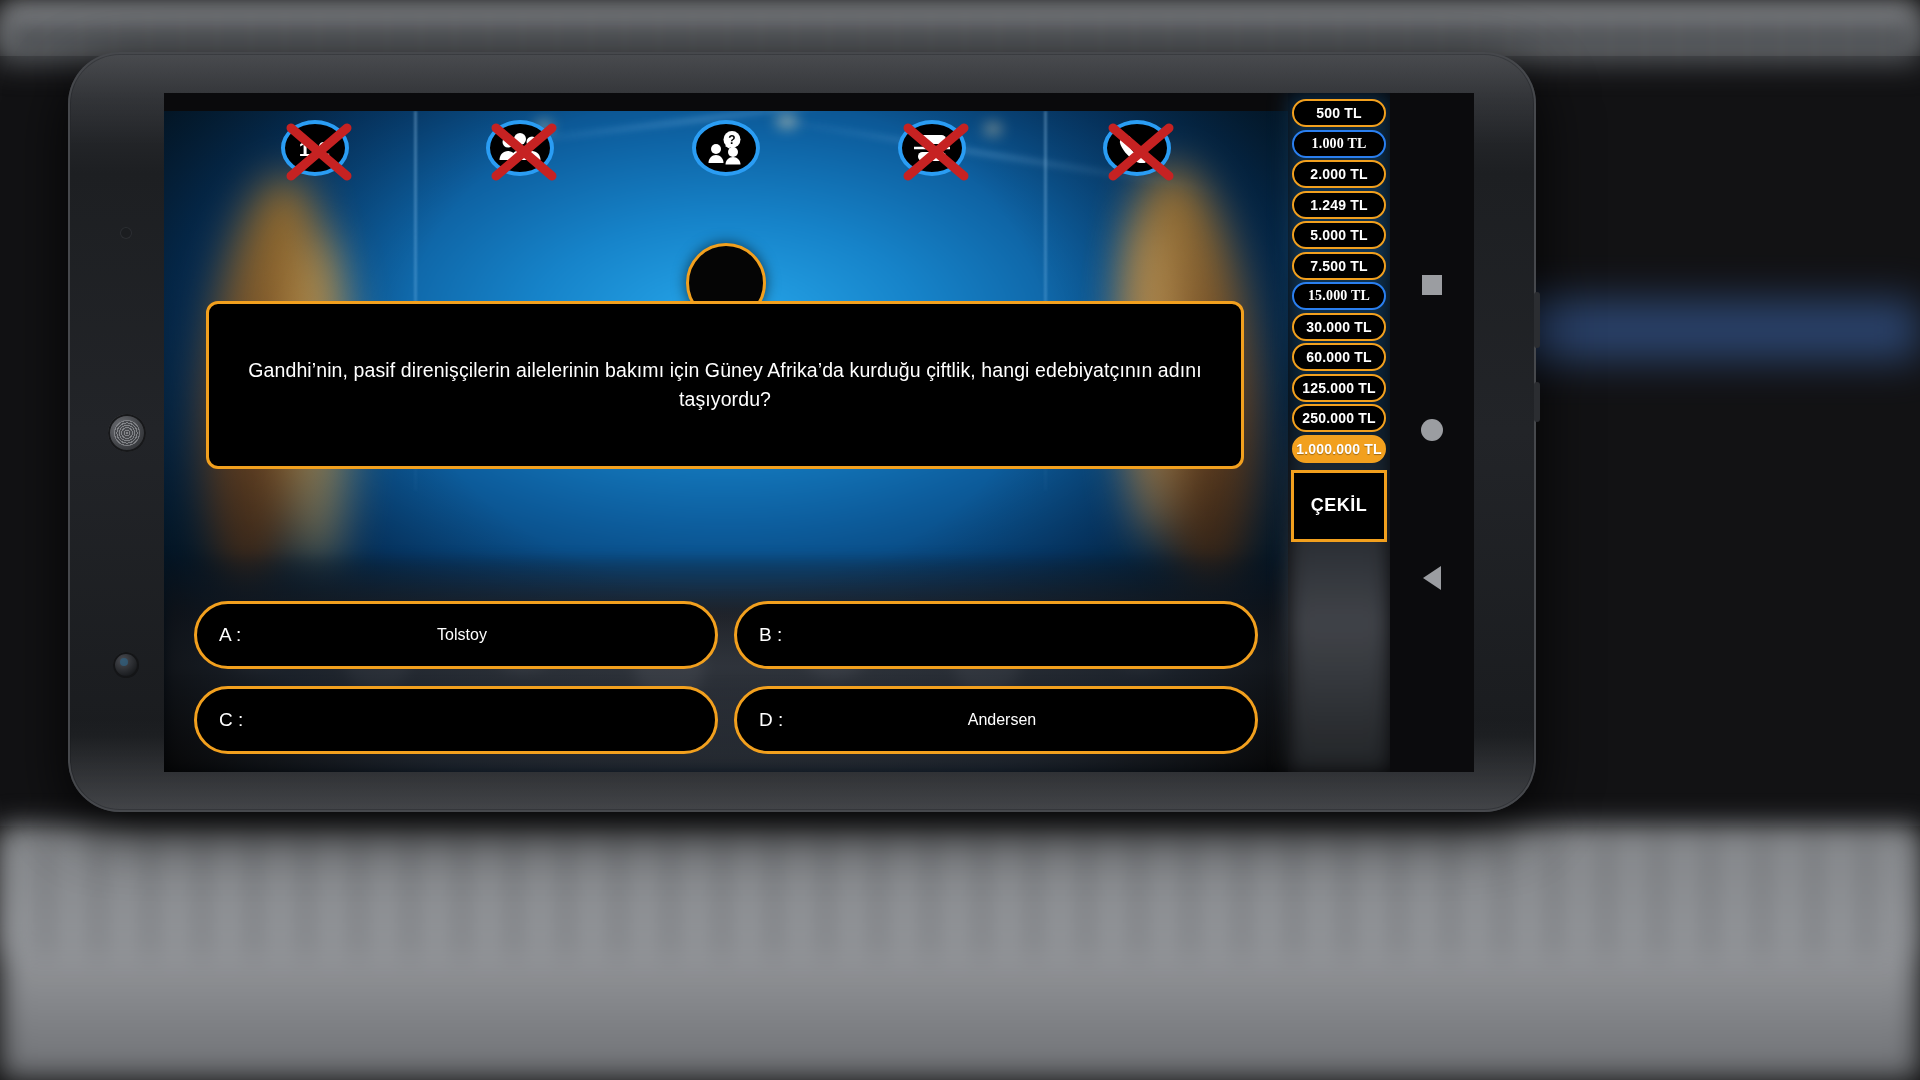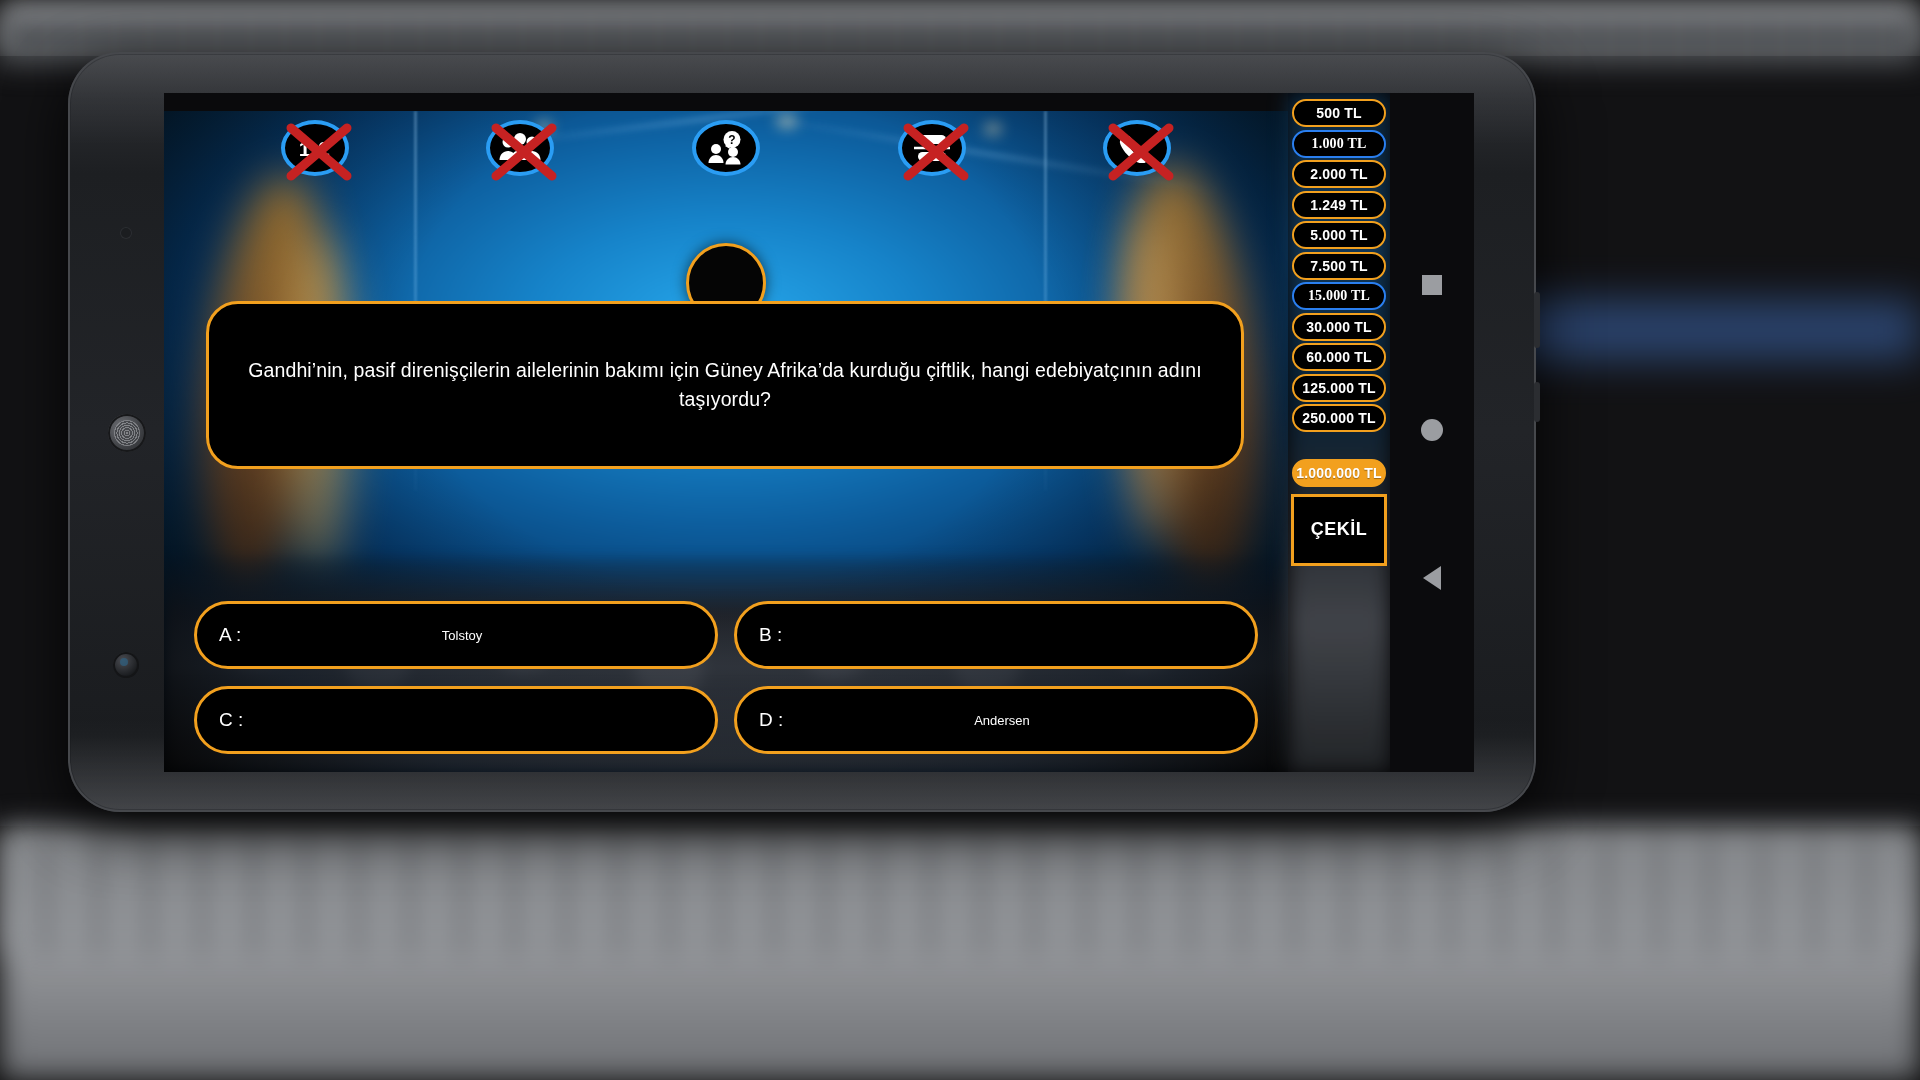--- a/index.html
+++ b/index.html
@@ -91,49 +91,49 @@
   
   .lifelines{position:absolute;left:0;right:0;top:22px;height:66px;display:flex;align-items:center;justify-content:space-around;padding:0 48px;box-sizing:border-box;}
   .ll{position:relative;width:68px;height:56px;border-radius:50%;background:#000;border:4px solid #2a9df4;display:flex;align-items:center;justify-content:center;box-sizing:border-box;}
   .ll .lab{color:#fff;font-weight:bold;font-size:21px;letter-spacing:1px;line-height:1;}
   .ll svg{display:block;}
   .ll .cross{position:absolute;left:-6px;top:-6px;width:80px;height:68px;pointer-events:none;}
 
   
   .qbox{
     position:absolute;left:42px;right:44px;top:208px;height:168px;
-    background:#000;border:3px solid #f2a01e;border-radius:32px;
+    background:#000;border:3px solid #f2a01e;border-radius:12px;
     display:flex;align-items:center;justify-content:center;box-sizing:border-box;padding:0 34px;
   }
   .qtext{color:#fff;font-size:19.5px;line-height:1.5;text-align:center;letter-spacing:.1px;}
 
   
   .answers{position:absolute;left:30px;right:30px;bottom:18px;display:flex;flex-direction:column;gap:17px;}
   .arow{display:flex;gap:16px;}
   .ans{
     flex:1;height:68px;background:#000;border:3px solid #f2a01e;border-radius:34px;
     display:flex;align-items:center;box-sizing:border-box;position:relative;
   }
   .ans .key{color:#fff;font-size:19px;margin-left:22px;width:42px;flex:none;}
-  .ans .val{color:#fff;font-size:13px;flex:1;text-align:center;margin-right:52px;}
+  .ans .val{color:#fff;font-size:16px;flex:1;text-align:center;margin-right:52px;}
 
   
   #ladder{
     width:102px;height:679px;background:#060608;flex:none;
     display:flex;flex-direction:column;align-items:center;padding-top:6px;box-sizing:border-box;position:relative;
   }
   .lad-bg{position:absolute;inset:0;background:linear-gradient(180deg,#0d2a42 0%,#123a5c 22%,#0b2439 46%,#262a30 62%,#44474d 78%,#232629 100%);filter:blur(10px);opacity:.95;}
   .lad-list{position:relative;display:flex;flex-direction:column;gap:2.5px;align-items:center;z-index:2;width:100%;}
   .lvl{
     width:94px;height:28px;border-radius:17px;background:#000;border:2.5px solid #f2a01e;
     display:flex;align-items:center;justify-content:center;box-sizing:border-box;
     color:#fff;font-size:14px;font-weight:bold;letter-spacing:.2px;
   }
   .lvl.safe{border-color:#2a7ff0;font-family:Liberation Serif, serif;}
-  .lvl.current{background:#f2a01e;border-color:#f2a01e;color:#fff;text-shadow:0 1px 1px rgba(0,0,0,.35);margin-top:24px;}
+  .lvl.current{background:#f2a01e;border-color:#f2a01e;color:#fff;text-shadow:0 1px 1px rgba(0,0,0,.35);}
   .withdraw{
     position:relative;z-index:2;margin-top:7px;width:96px;height:72px;border-radius:0;
     background:#000;border:3px solid #f2a01e;box-sizing:border-box;
     display:flex;align-items:center;justify-content:center;color:#fff;font-size:18px;font-weight:bold;letter-spacing:.5px;
   }
 
   
   #navbar{
     position:absolute;left:1322px;top:41px;width:84px;height:679px;background:#0b0b0d;
     display:flex;flex-direction:column;align-items:center;justify-content:space-around;padding:120px 0;box-sizing:border-box;

